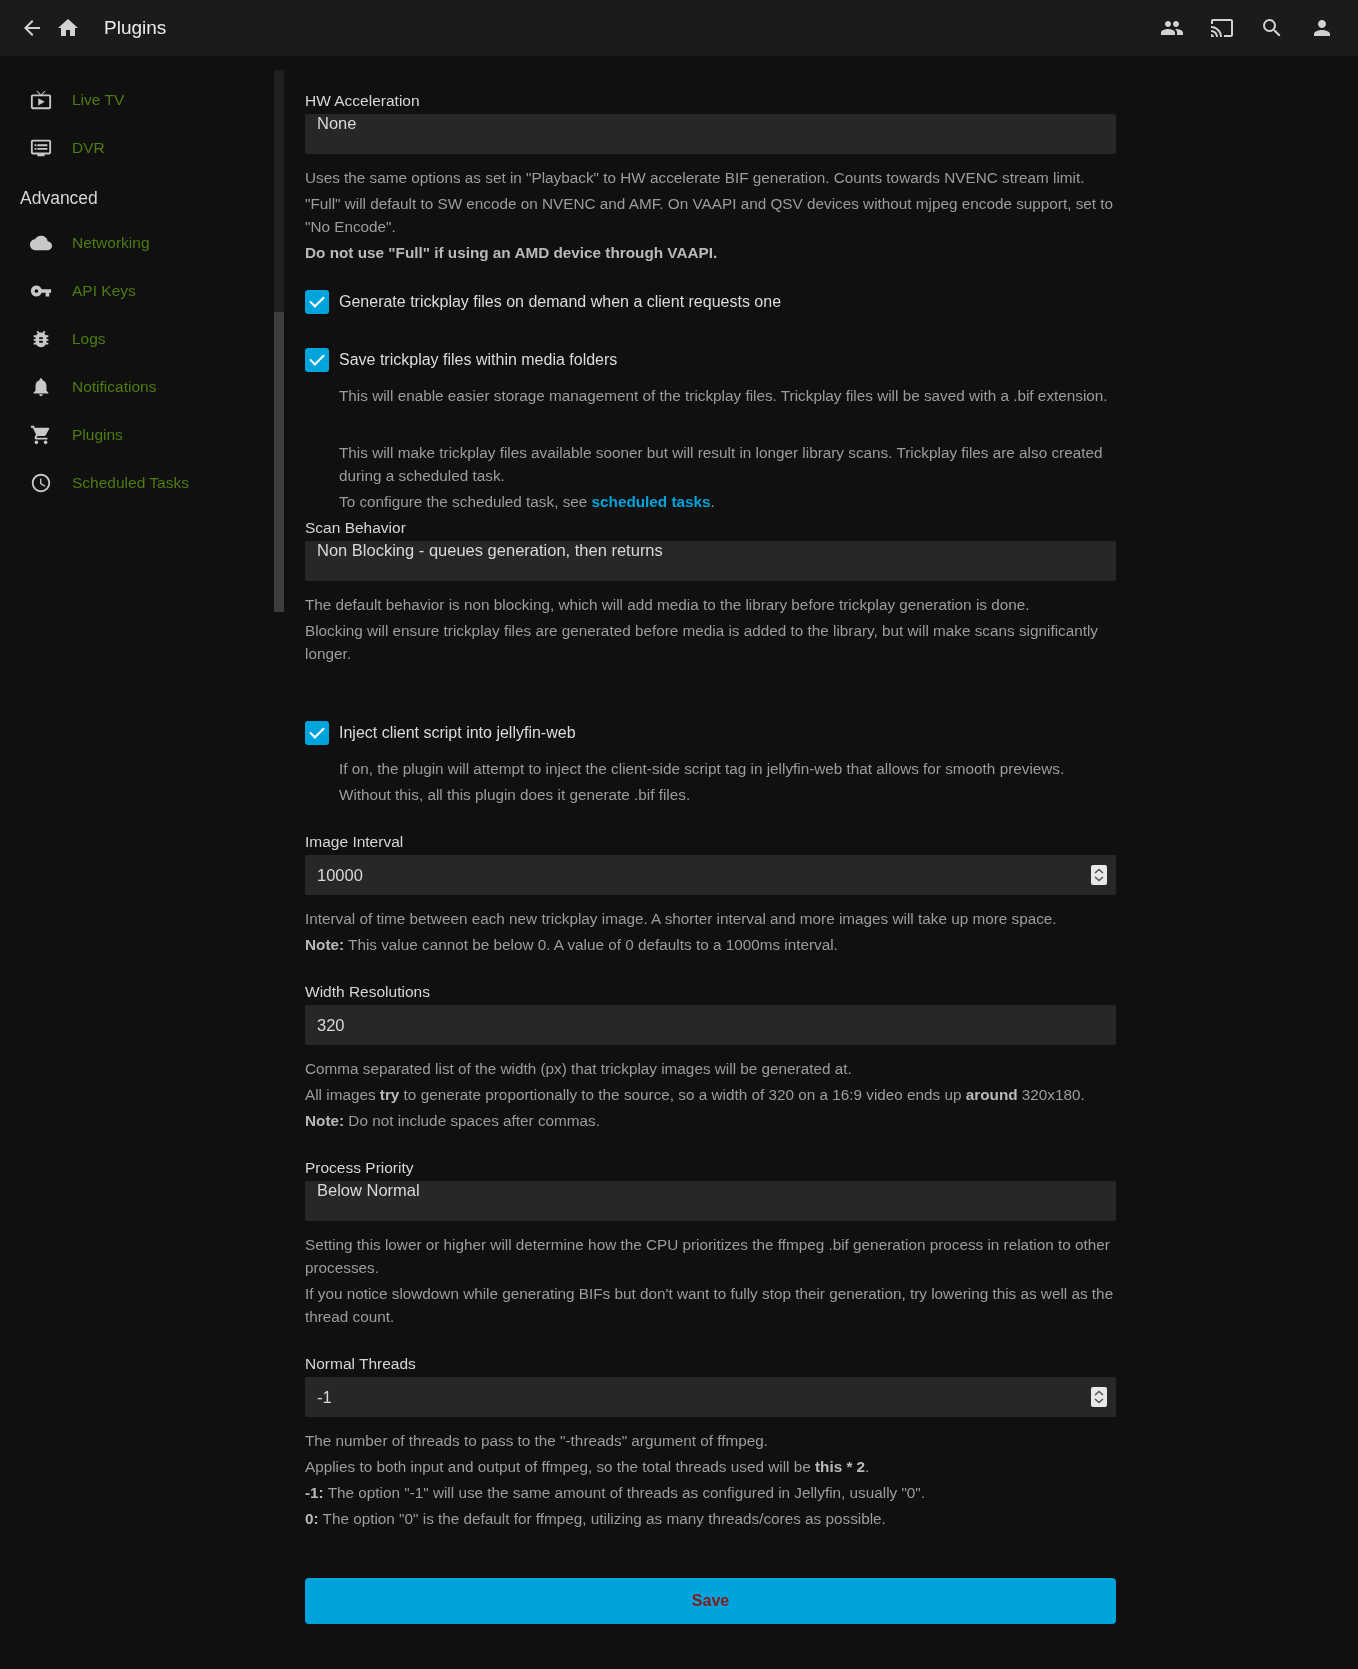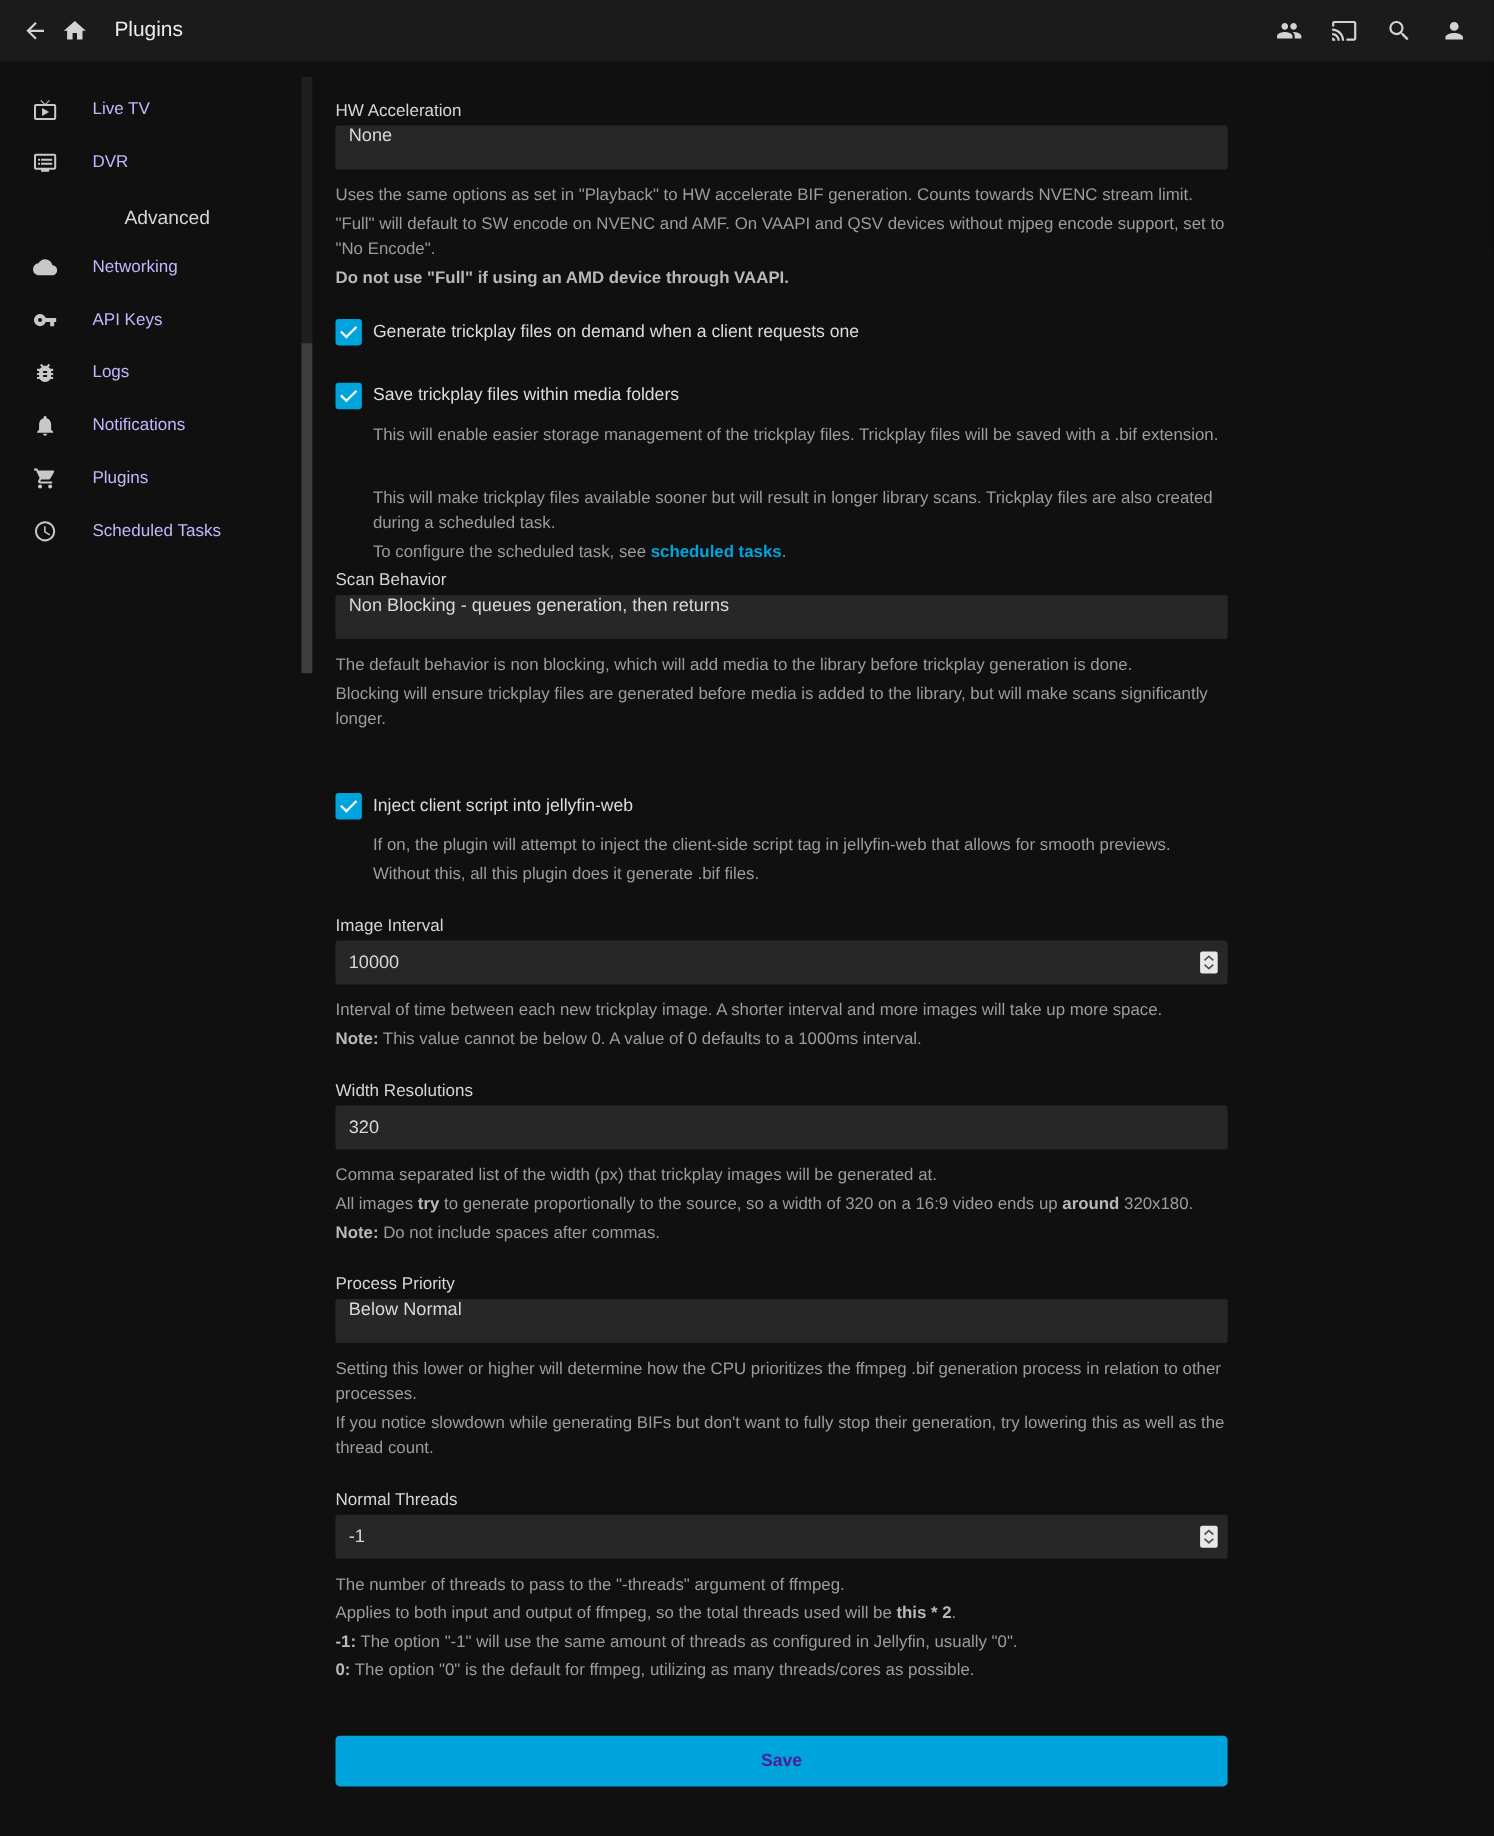--- a/index.html
+++ b/index.html
@@ -13,22 +13,22 @@
               align-items:center; justify-content:center; cursor:pointer; }
   .icon-btn svg { fill:#d2d2d2; }
   .page-title { color:#ececec; font-size:19px; font-weight:400; margin-left:18px; }
   .h-right { display:flex; align-items:center; gap:14px; }
   
   .layout { display:flex; height:1613px; }
   .sidebar { position:relative; width:284px; flex:0 0 284px; padding-top:20px; }
   .nav-item { height:48px; display:flex; align-items:center; padding-left:30px;
               cursor:pointer; }
   .nav-item svg { fill:#c8c8c8; flex:0 0 22px; }
-  .nav-item .nav-label { color:#c4b5fd; font-size:15.5px; margin-left:32px; }
-  .nav-section { color:#d6d6d6; font-size:17.5px; padding:16px 0 10px 20px;text-align:center; }
+  .nav-item .nav-label { color:#4d7c0f; font-size:15.5px; margin-left:20px; }
+  .nav-section { color:#d6d6d6; font-size:17.5px; padding:16px 0 10px 20px; }
   .scroll-track { position:absolute; right:0; top:14px; width:10px; height:242px;
                   background:#1f1f1f; }
   .scroll-thumb { position:absolute; right:0; top:256px; width:10px; height:300px;
                   background:#3d3d3d; }
   
   .main { flex:1; padding:36px 0 0 21px; }
   .form { width:811px; }
   .f-label { display:block; color:#d6d6d6; font-size:15.5px; line-height:18px;
              margin-bottom:4px; }
   .select, .text-input { width:100%; height:40px; background:#272727; border:none;
@@ -53,21 +53,21 @@
   .cb-field.first-cb { margin-top:26px; }
   .cb-row { display:flex; align-items:center; }
   .checkbox { width:24px; height:24px; background:#00a4dc; border-radius:3px;
               position:relative; cursor:pointer; flex:0 0 24px; }
   .checkbox::after { content:''; position:absolute; left:5px; top:6px; width:12px;
               height:6px; border-left:2.6px solid #fff; border-bottom:2.6px solid #fff;
               transform:rotate(-45deg); }
   .cb-label { color:#dcdcdc; font-size:16px; margin-left:10px; }
   .cb-desc { margin-left:34px; margin-top:7px; }
   .save-btn { margin-top:48px; width:100%; height:46px; background:#00a4dc;
-              border:none; border-radius:4px; color:#4c1d95; font-size:16px;
+              border:none; border-radius:4px; color:#7f1d1d; font-size:16px;
               font-weight:700; cursor:pointer; font-family:inherit; }
 </style>
 </head>
 <body>
 
 <header class="app-header">
   <div class="h-left">
     <button class="icon-btn">
       <svg width="24" height="24" viewBox="0 0 24 24">
           <path d="M20 11H7.83l5.59-5.59L12 4l-8 8 8 8 1.41-1.41L7.83 13H20v-2z"></path>

